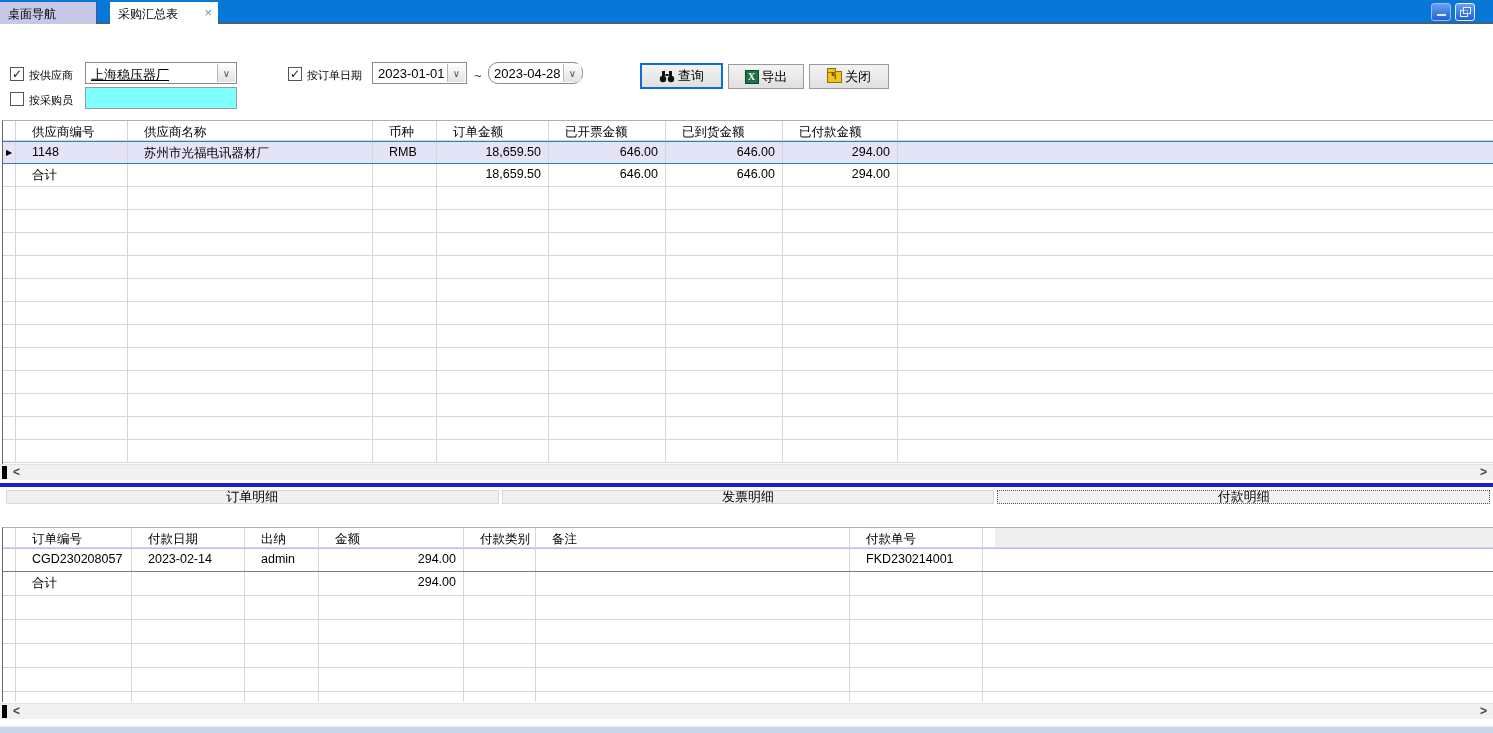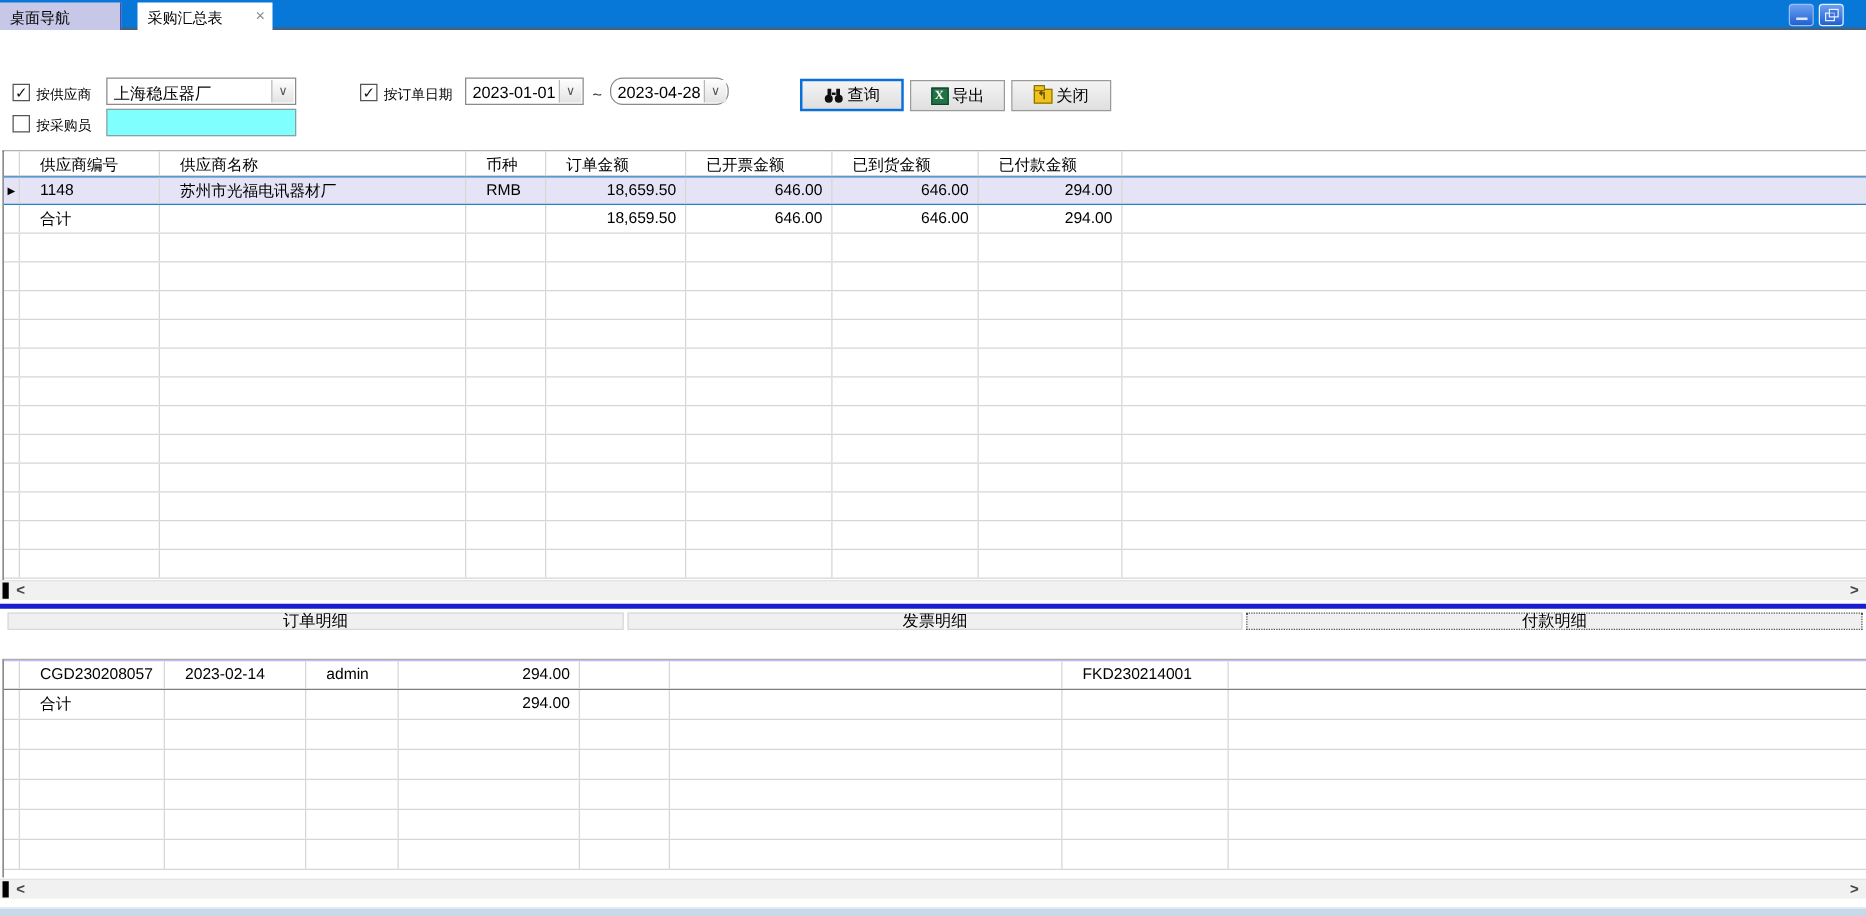--- a/index.html
+++ b/index.html
@@ -88,21 +88,21 @@
         <span class="glyph-min"></span>
       </div>
     <div class="win-btn res">
       <span class="glyph-res-b"></span>
       <span class="glyph-res-f"></span>
     </div>
   </div>
 
   <div class="chk" style="left:10px; top:67px;"><span>✓</span></div>
   <div class="flabel" style="left:29px; top:68px;">按供应商</div>
-  <div class="combo" style="left:85px; top:62px; width:152px;">
+  <div class="combo" style="left:85px; top:62px; width:152px;text-decoration:underline;">
     <span>上海稳压器厂</span>
     <span class="drop"><span>∨</span></span>
   </div>
 
   <div class="chk" style="left:10px; top:92px;"></div>
   <div class="flabel" style="left:29px; top:93px;">按采购员</div>
   <div class="field-cyan" style="left:85px; top:87px; width:152px;"><span></span></div>
 
   <div class="chk" style="left:288px; top:67px;"><span>✓</span></div>
   <div class="flabel" style="left:307px; top:68px;">按订单日期</div>
@@ -314,20 +314,31 @@
 
   <div class="splitter"></div>
 
   <div class="dtabs">
     <div class="dtab">订单明细</div>
     <div class="dtab">发票明细</div>
     <div class="dtab active">付款明细</div>
   </div>
 
   <div class="grid" style="top:527px; height:175px;">
+    <div class="g-row g-head">
+      <div class="sel-cell"></div>
+      <div class="gc d1">订单编号</div>
+      <div class="gc d2">付款日期</div>
+      <div class="gc d3">出纳</div>
+      <div class="gc d4">金额</div>
+      <div class="gc d5">付款类别</div>
+      <div class="gc d6">备注</div>
+      <div class="gc d7">付款单号</div>
+      <div class="gfill grayhead"></div>
+    </div>
     <div class="g-row g-body2 row-current2">
       <div class="sel-cell"></div>
       <div class="gc d1">CGD230208057</div>
       <div class="gc d2">2023-02-14</div>
       <div class="gc d3">admin</div>
       <div class="gc d4 num">294.00</div>
       <div class="gc d5"></div>
       <div class="gc d6"></div>
       <div class="gc d7">FKD230214001</div>
       <div class="gfill"></div>

